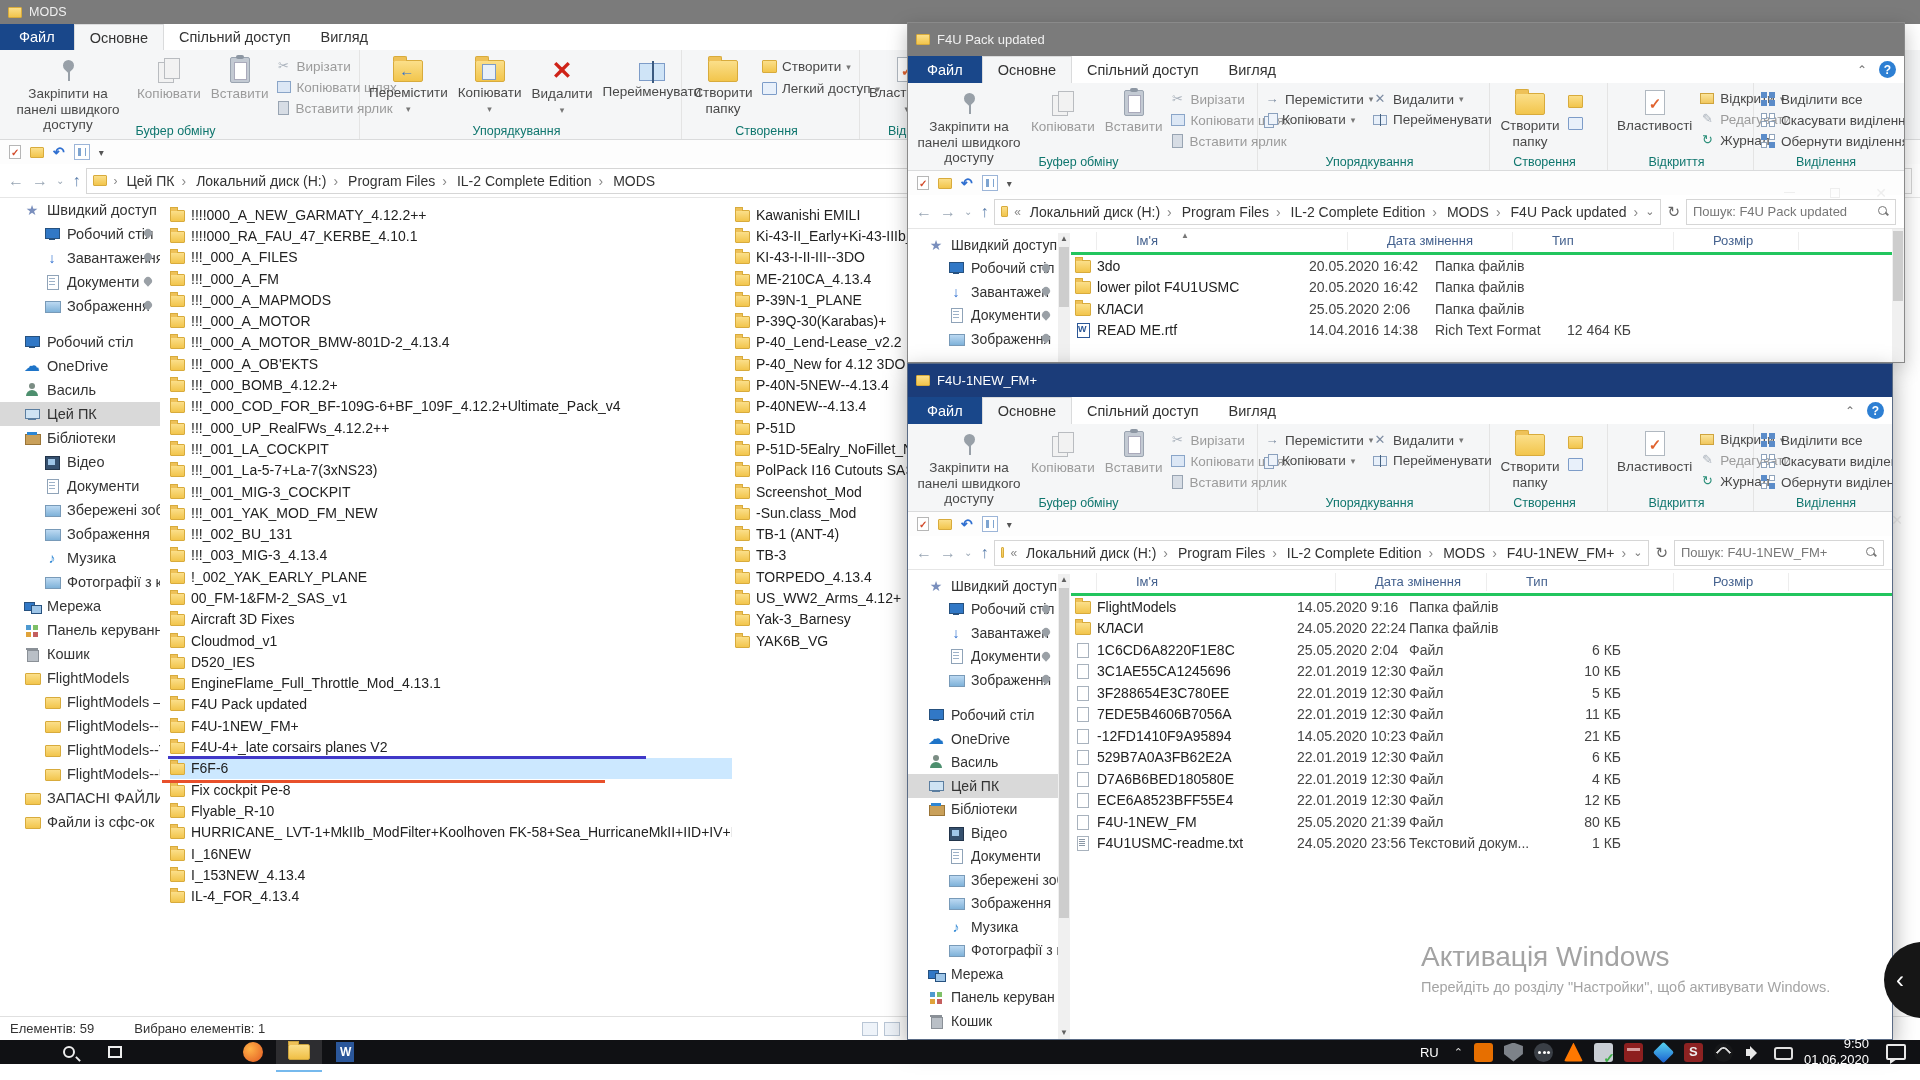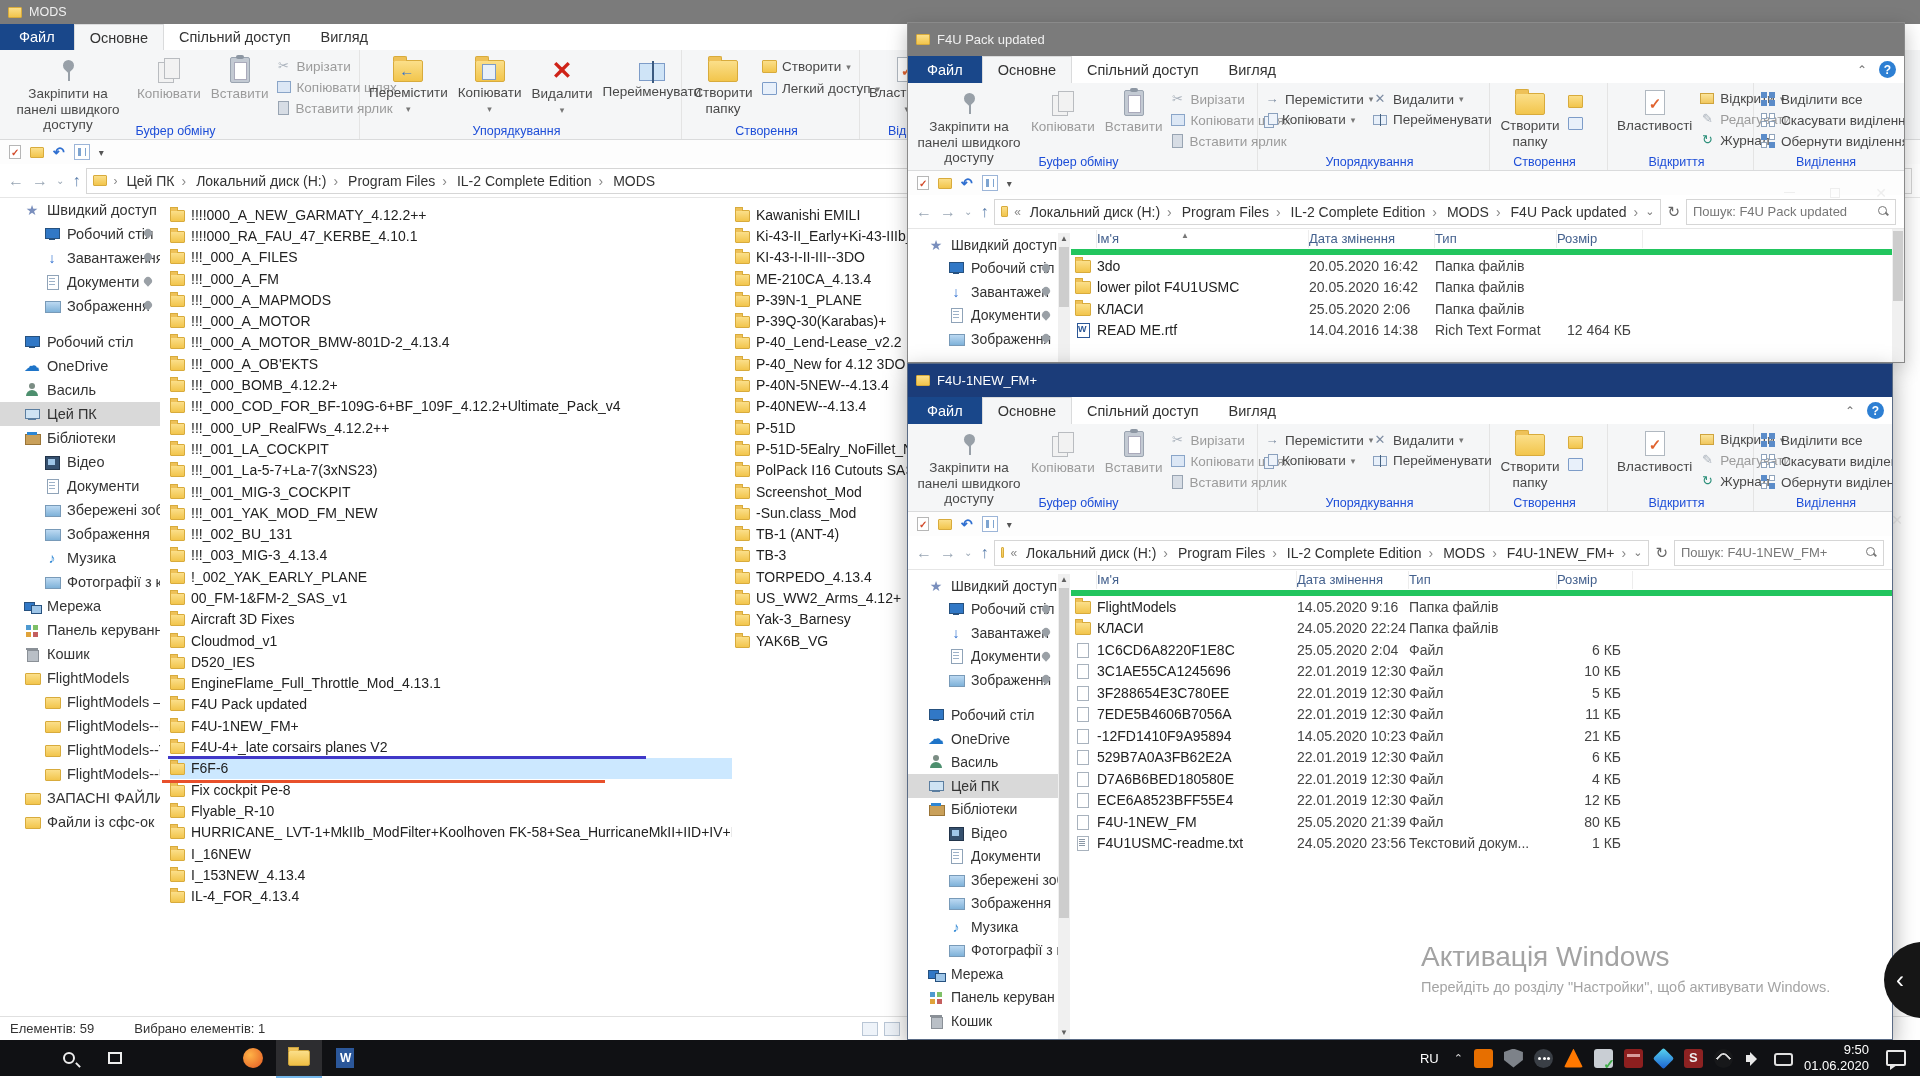--- a/index.html
+++ b/index.html
@@ -26,21 +26,21 @@
   .tabextras{position:absolute;right:8px;top:0;height:100%;display:flex;align-items:center;gap:12px;}
   .rib-collapse{color:#777;font-size:12px;}
   .help-circle{width:17px;height:17px;border-radius:50%;background:#2d7fd3;color:#fff;font-size:12px;
     display:flex;align-items:center;justify-content:center;font-weight:bold;}
 
   .ribbon{height:88px;background:#f5f6f7;border-bottom:1px solid #dadbdc;display:flex;
     font-size:13.5px;color:#494949;overflow:hidden;}
   .rg{position:relative;border-right:1px solid #e4e4e4;padding:4px 4px 16px 4px;flex:none;}
   .rg.noborder{border-right:none;}
   .rg-items{display:flex;height:100%;align-items:flex-start;}
-  .rg-label{position:absolute;bottom:1px;left:0;right:8px;text-align:center;font-size:12.5px;color:#1d4ed8;
+  .rg-label{position:absolute;bottom:1px;left:0;right:8px;text-align:center;font-size:12.5px;color:#0f766e;
     white-space:nowrap;overflow:hidden;}
   .bb{display:flex;flex-direction:column;align-items:center;text-align:center;padding:3px 5px;gap:3px;flex:none;}
   .bl{line-height:1.15;white-space:nowrap;}
   .bl.two{white-space:normal;width:118px;}
   .sc{display:flex;flex-direction:column;justify-content:flex-start;gap:5px;padding:4px 2px;flex:none;}
   .sb{display:flex;align-items:center;gap:5px;white-space:nowrap;}
   .dd{font-size:9px;color:#777;}
   .dis{color:#9b9b9b;}
   .dis .si{color:#aab2bc;}
 
@@ -154,21 +154,21 @@
   .ic-folder .nicn::before{content:"";position:absolute;left:1px;top:3px;width:14px;height:10px;background:linear-gradient(#fbdf8a,#f2c54c);border:1px solid #d8ab3c;border-radius:1px;}
 
   .vscroll{position:absolute;width:12px;background:#f0f0f0;}
   .vthumb{position:absolute;left:1px;width:10px;background:#cdcdcd;}
   .varrow{position:absolute;left:0;width:12px;height:12px;color:#606060;font-size:8px;text-align:center;line-height:12px;}
 
   
   .fgrid{display:grid;align-items:center;height:21.5px;font-size:14px;white-space:nowrap;}
   .w2col{grid-template-columns:26px 212px 126px 122px 86px;}
   .w3col{grid-template-columns:26px 200px 112px 148px 76px;}
-  .fhead{color:#44618e;font-size:13px;height:26px;border-bottom:6px solid #22c55e;position:relative;}
+  .fhead{color:#44618e;font-size:13px;height:26px;border-bottom:3px solid #22c55e;position:relative;gap:39px;}
   .fhead span{padding-right:8px;border-right:1px solid #ededed;height:18px;line-height:18px;}
   .fhead .sortmark{position:absolute;left:110px;top:-2px;border:none;color:#777;font-size:8px;}
   .fname,.fdate,.ftype{overflow:hidden;}
   .fdate,.ftype{color:#444;}
   .fsize{text-align:right;padding-right:12px;color:#444;}
   .ficn{width:16px;height:14px;position:relative;margin-left:4px;}
   .fi-folder .ficn::before{content:"";position:absolute;left:0;top:1px;width:14px;height:11px;background:linear-gradient(#fbdf8a,#f2c54c);border:1px solid #d8ab3c;border-radius:1px;}
   .fi-folder .ficn::after{content:"";position:absolute;left:0;top:-2px;width:6px;height:3px;background:#eec158;border:1px solid #d8ab3c;border-bottom:none;}
   .fi-file .ficn::before{content:"";position:absolute;left:2px;top:0;width:10px;height:13px;background:#fff;border:1px solid #a8b2bd;}
   .fi-txt .ficn::before{content:"";position:absolute;left:2px;top:0;width:10px;height:13px;background:#fff;border:1px solid #a8b2bd;}
@@ -213,21 +213,21 @@
   
   #watermark{position:absolute;left:1421px;top:941px;color:#808080;opacity:.72;z-index:40;}
   #watermark .l1{font-size:28px;}
   #watermark .l2{font-size:14.5px;margin-top:6px;}
 
   
   #blackdot{position:absolute;left:1884px;top:942px;width:76px;height:76px;border-radius:50%;
     background:#161616;z-index:60;color:#fff;font-size:24px;display:flex;align-items:center;padding-left:12px;}
 
   
-  #taskbar{position:absolute;left:0;top:1040px;width:1920px;height:36px;background:#101114;z-index:50;
+  #taskbar{position:absolute;left:0;top:1040px;width:1920px;height:24px;background:#101114;z-index:50;
     display:flex;align-items:center;color:#fff;}
   .tb-app{width:46px;height:40px;display:flex;align-items:center;justify-content:center;flex:none;}
   .tb-app.active{background:rgba(255,255,255,.12);box-shadow:inset 0 -2px 0 #76b9ed;}
   .tb-start i{display:grid;grid-template-columns:7px 7px;grid-template-rows:7px 7px;gap:2px;}
   .tb-search i{display:block;width:12px;height:12px;border:2px solid #eee;border-radius:50%;position:relative;}
   .tb-search i::after{content:"";position:absolute;left:10px;top:10px;width:6px;height:2px;background:#eee;transform:rotate(45deg);}
   .tb-taskview i{display:block;width:14px;height:12px;border:2px solid #eee;position:relative;background:transparent;}
   .tb-ie i{font-style:normal;color:#53b9e8;font-size:22px;font-weight:bold;}
   .tb-opera i{font-style:normal;color:#ff1b2d;font-size:20px;font-weight:bold;}
   .tb-orange i{display:block;width:20px;height:20px;border-radius:50%;background:radial-gradient(circle at 35% 35%,#ffb347,#e25822);}

